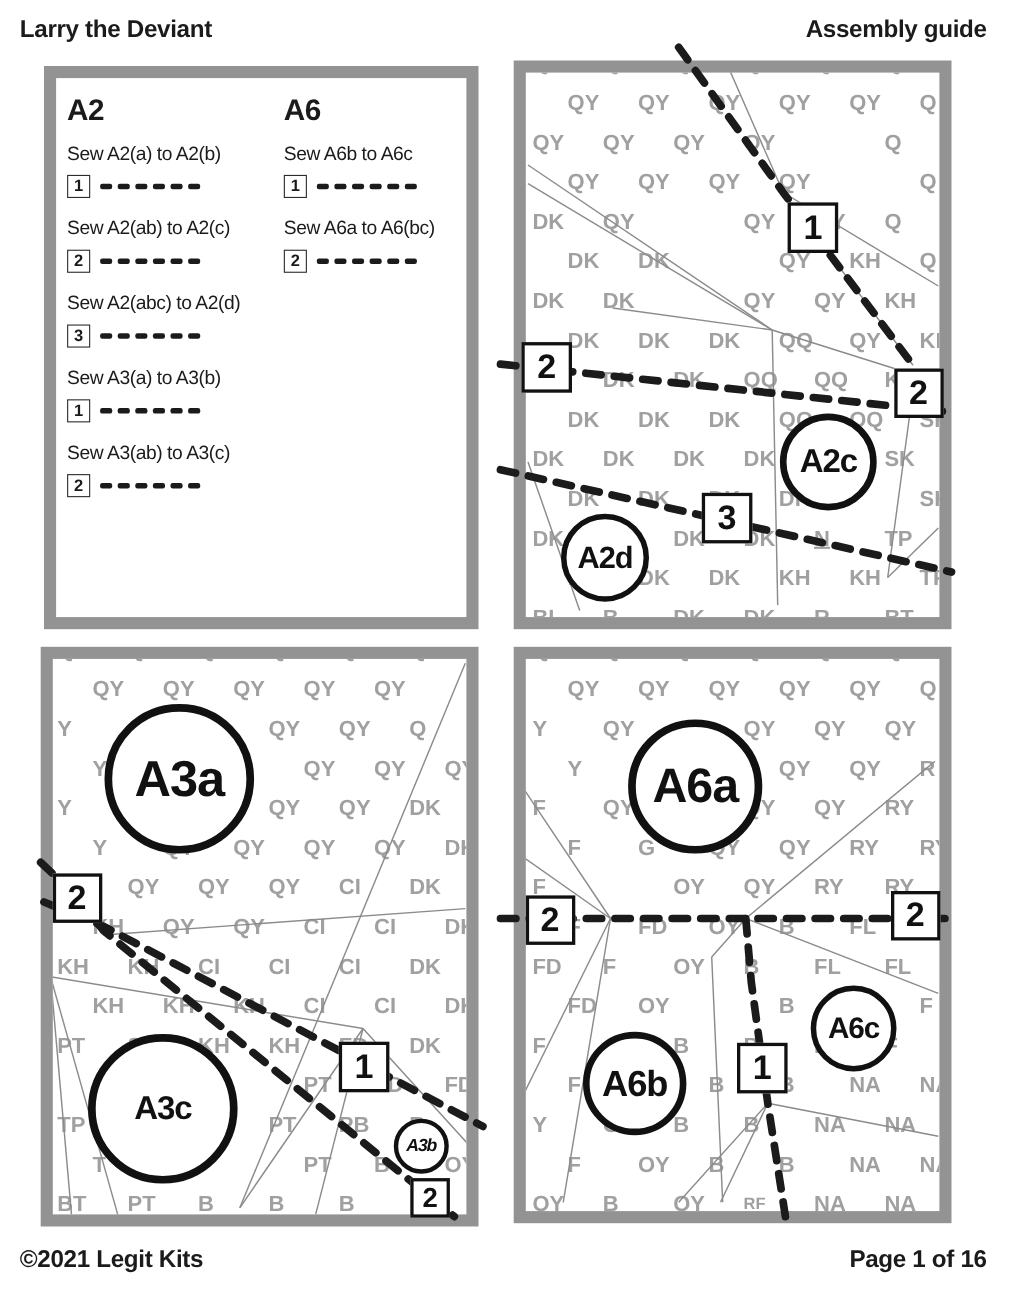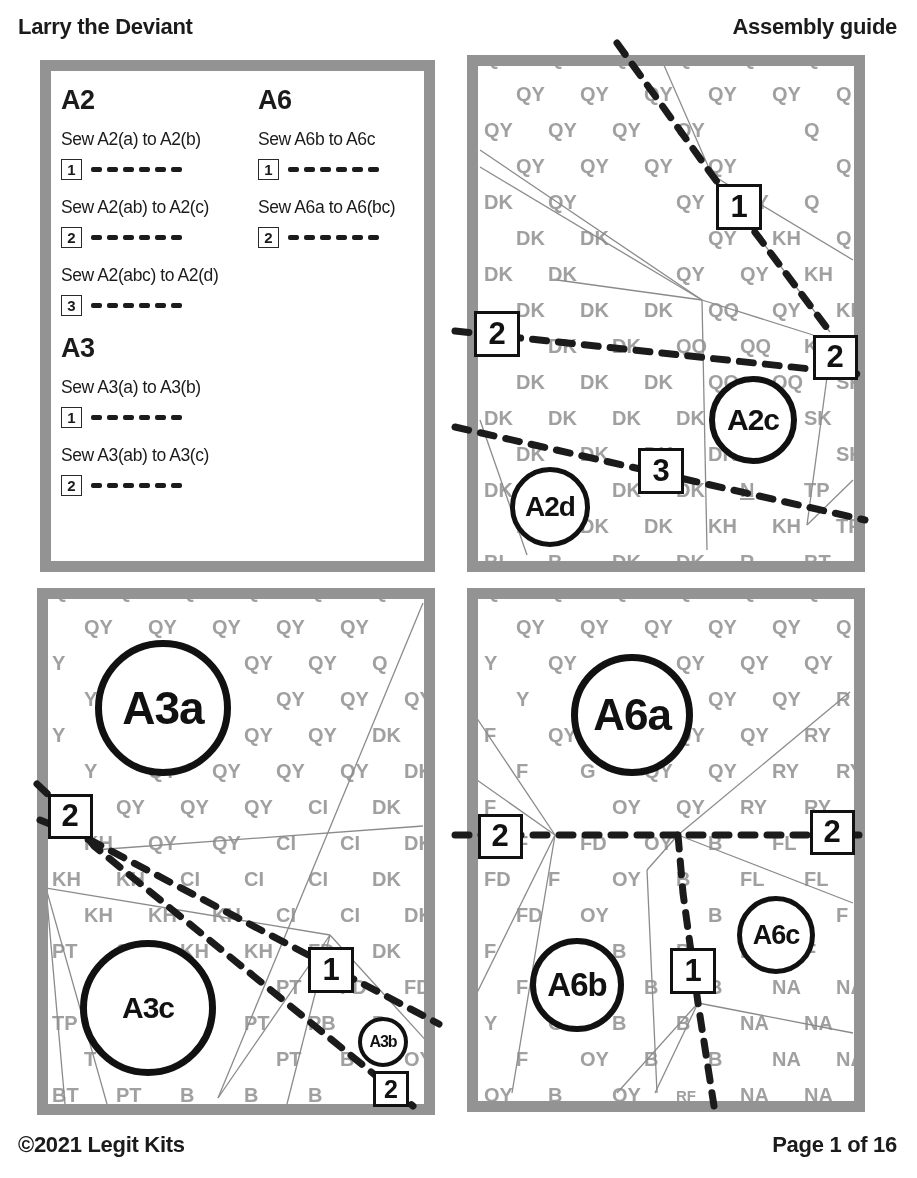--- a/index.html
+++ b/index.html
@@ -84,21 +84,20 @@
           <span class="nbox-sm">3</span>
           <span class="dashrow">
             <i></i>
             <i></i>
             <i></i>
             <i></i>
             <i></i>
             <i></i>
           </span>
         </div>
-        <div class="sec-title">A3</div>
         <div class="step-label">Sew A3(a) to A3(b)</div>
         <div class="step-row">
           <span class="nbox-sm">1</span>
           <span class="dashrow">
             <i></i>
             <i></i>
             <i></i>
             <i></i>
             <i></i>
             <i></i>
@@ -366,21 +365,21 @@
           <line x1="293" y1="347" x2="393" y2="457" stroke="#8b8b8b" stroke-width="1.3"></line>
           <line x1="9" y1="300" x2="70" y2="516" stroke="#8b8b8b" stroke-width="1.3"></line>
           <line x1="9" y1="300" x2="28" y2="516" stroke="#8b8b8b" stroke-width="1.3"></line>
         </g>
         <polyline points="3,232 57,254 402,436" fill="none" stroke="#1b1b1b" stroke-width="7" stroke-dasharray="14 12" stroke-linecap="round"></polyline>
         <polyline points="0,196 33,227 57,258 376,518" fill="none" stroke="#1b1b1b" stroke-width="7" stroke-dasharray="14 12" stroke-linecap="round"></polyline>
       </svg>
       <div class="labels">
         <div class="circle" style="left: 58px; top: 52px; width: 136px; height: 136px; border-width: 7px; font-size: 46px;">A3a</div>
         <div class="circle" style="left: 43px; top: 352px; width: 136px; height: 136px; border-width: 7px; font-size: 30px;">A3c</div>
-        <div class="circle" style="left: 321px; top: 429px; width: 50px; height: 50px; border-width: 4px; font-size: 16px;">A3b</div>
+        <div class="circle" style="left: 321px; top: 429px; width: 50px; height: 50px; border-width: 4px; font-size: 16px; font-style: italic;">A3b</div>
         <div class="nbox" style="left: 10.5px; top: 205.5px; width: 45px; height: 45px; font-size: 31px;">2</div>
         <div class="nbox" style="left: 271px; top: 359px; width: 46px; height: 46px; font-size: 31px;">1</div>
         <div class="nbox" style="left: 336px; top: 483px; width: 36px; height: 36px; font-size: 25px;">2</div>
       </div>
     </div>
   <div id="panel-a6" class="panel diagram">
       <div class="inner">
         <span class="code" data-code="QY" style="left: 6px; top: -8px;">QY</span>
         <span class="code" data-code="QY" style="left: 70px; top: -8px;">QY</span>
         <span class="code" data-code="QY" style="left: 134px; top: -8px;">QY</span>

